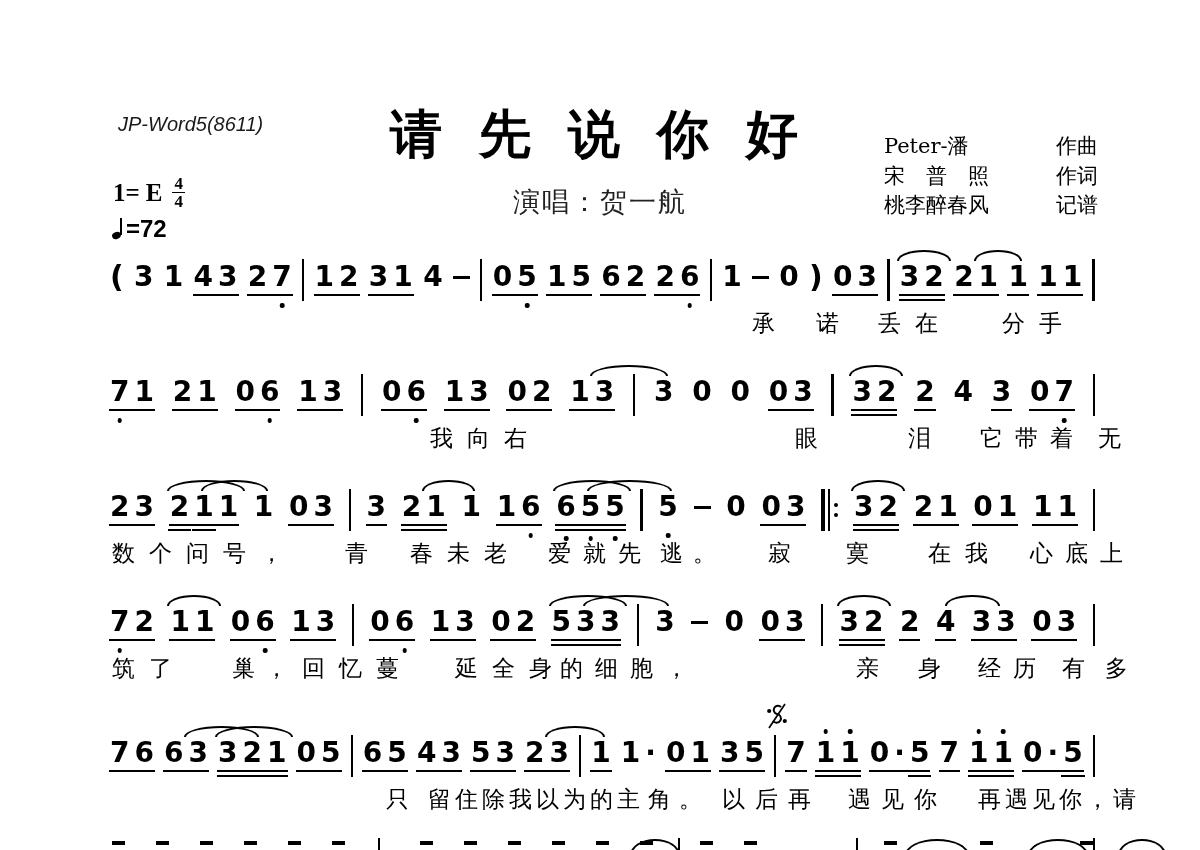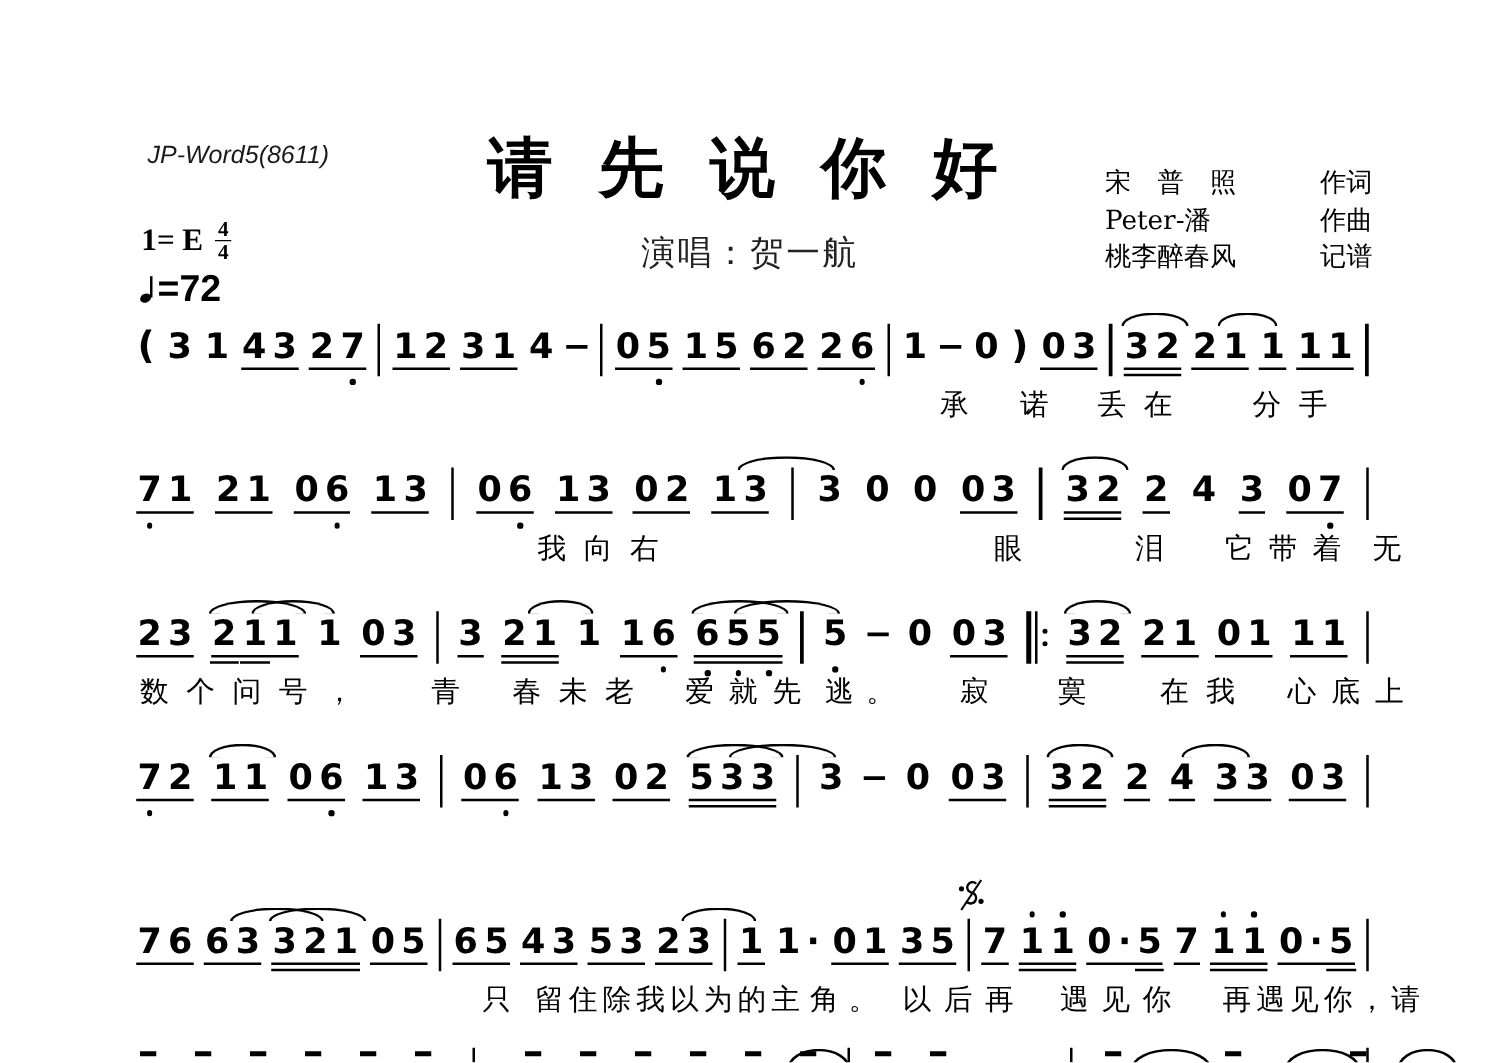--- a/index.html
+++ b/index.html
@@ -18,21 +18,21 @@
            font-family:"DejaVu Serif",serif;font-size:21px;}
   .credit-row{display:flex;justify-content:space-between;line-height:29.5px;white-space:pre;}
 
   .keysig{position:absolute;left:113px;top:176px;display:flex;align-items:center;
           font-family:"Liberation Serif",serif;font-weight:bold;font-size:25px;}
   .keysig .frac{display:inline-flex;flex-direction:column;align-items:center;
                 margin-left:10px;font-size:17px;line-height:15px;}
   .keysig .frac .num{border-bottom:1.6px solid #000;padding:0 2px 1px;}
   .keysig .frac .den{padding-top:1px;}
   .tempo{position:absolute;left:112px;top:215px;display:flex;align-items:center;
-         font-family:"Liberation Sans",sans-serif;font-weight:bold;font-size:30px;}
+         font-family:"Liberation Sans",sans-serif;font-weight:bold;font-size:24px;}
   .qnote{display:inline-block;position:relative;width:12px;height:22px;margin-right:2px;}
   .qnote::before{content:"";position:absolute;left:0;bottom:1px;width:9px;height:7px;
                  background:#000;border-radius:50%;transform:rotate(-22deg);}
   .qnote::after{content:"";position:absolute;left:7.5px;top:0;width:2px;height:17px;background:#000;}
 
   #score{position:absolute;left:110px;top:0;width:985px;}
   .score-line{position:absolute;left:0;width:985px;}
   .score-line:nth-child(1){top:262px;}
   .score-line:nth-child(2){top:377px;}
   .score-line:nth-child(3){top:492px;}
@@ -80,22 +80,22 @@
 </style>
 </head>
 <body>
 
 <div class="page">
   <div class="watermark">JP-Word5(8611)</div>
   <div class="title">请 先 说 你 好</div>
   <div class="subtitle">演唱：贺一航</div>
 
   <div class="credits" id="credits">
+      <div class="credit-row"><span>Peter-潘</span><span>作曲</span></div>
       <div class="credit-row"><span>宋　普　照</span><span>作词</span></div>
-      <div class="credit-row"><span>Peter-潘</span><span>作曲</span></div>
       <div class="credit-row"><span>桃李醉春风</span><span>记谱</span></div>
     </div>
 
   <div class="keysig">
     <span>1=</span>
     <span style="margin-left:6px">E</span>
     <span class="frac">
       <span class="num">4</span>
       <span class="den">4</span>
     </span>
@@ -465,20 +465,32 @@
             <span class="ch">3</span>
           </span>
           <span class="bar-wrap">
             <span class="bar"></span>
           </span>
           <span class="arc" style="left: 57px; width: 50px; top: -12px;"></span>
           <span class="arc" style="left: 439px; width: 74px; top: -12px;"></span>
           <span class="arc" style="left: 472.6px; width: 82.85px; top: -12px;"></span>
           <span class="arc" style="left: 727px; width: 50px; top: -12px;"></span>
           <span class="arc" style="left: 834.55px; width: 51.65px; top: -12px;"></span>
+        </div>
+        <div class="lyrics-row">
+          <span class="lyr" style="left: 2px; letter-spacing: 14px;">筑了</span>
+          <span class="lyr" style="left: 122px; letter-spacing: 10px;">巢，</span>
+          <span class="lyr" style="left: 192px; letter-spacing: 14px;">回忆蔓</span>
+          <span class="lyr" style="left: 345px; letter-spacing: 14px;">延全身</span>
+          <span class="lyr" style="left: 450px; letter-spacing: 12px;">的细胞，</span>
+          <span class="lyr" style="left: 746px;">亲</span>
+          <span class="lyr" style="left: 808px;">身</span>
+          <span class="lyr" style="left: 868px; letter-spacing: 12px;">经历</span>
+          <span class="lyr" style="left: 952px;">有</span>
+          <span class="lyr" style="left: 995px;">多</span>
         </div>
       </div>
       <div class="score-line">
         <div class="notes-row">
           <span class="tok u1">
             <span class="ch">7</span>
             <span class="ch">6</span>
           </span>
           <span class="tok u1">
             <span class="ch">6</span>

